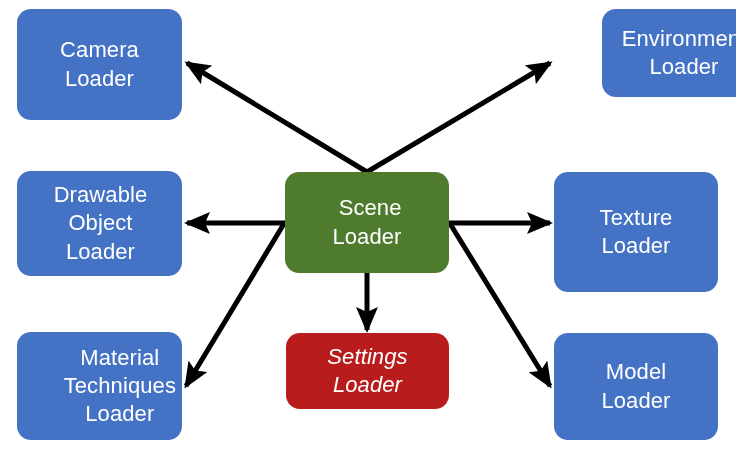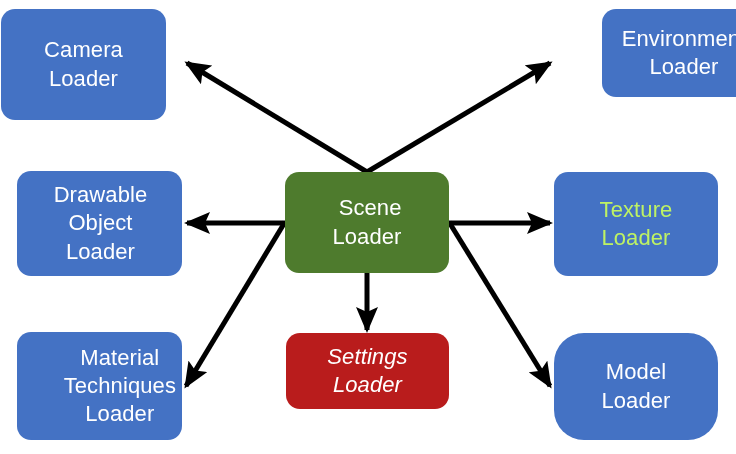--- a/index.html
+++ b/index.html
@@ -57,55 +57,55 @@
         <line x1="367" y1="172" x2="187" y2="63" stroke="#000000" marker-end="url(#arrowhead)"></line>
         <line x1="367" y1="172" x2="550" y2="63" stroke="#000000" marker-end="url(#arrowhead)"></line>
         <line x1="285" y1="223" x2="187" y2="223" stroke="#000000" marker-end="url(#arrowhead)"></line>
         <line x1="449" y1="223" x2="550" y2="223" stroke="#000000" marker-end="url(#arrowhead)"></line>
         <line x1="285" y1="222" x2="186" y2="386" stroke="#000000" marker-end="url(#arrowhead)"></line>
         <line x1="367" y1="273" x2="367" y2="330" stroke="#000000" marker-end="url(#arrowhead)"></line>
         <line x1="449" y1="222" x2="550" y2="386" stroke="#000000" marker-end="url(#arrowhead)"></line>
       </g>
   </svg>
 
-  <div class="node blue" style="left: 1px; top: 9px; width: 165px; height: 111px; background: rgb(68, 114, 196); color: rgb(255, 255, 255);">
+  <div class="node blue" style="left: 17px; top: 9px; width: 165px; height: 111px; background: rgb(68, 114, 196); color: rgb(255, 255, 255);">
     <span class="label">Camera
 Loader</span>
   </div>
 
   <div class="node blue" style="left: 554px; top: 9px; width: 164px; height: 88px; background: rgb(68, 114, 196); color: rgb(255, 255, 255); margin-left: 48px;">
     <span class="label">Environment
 Loader</span>
   </div>
 
   <div class="node blue" style="left: 17px; top: 171px; width: 165px; height: 105px; background: rgb(68, 114, 196); color: rgb(255, 255, 255); padding-left: 8px;">
     <span class="label">Drawable
 Object
 Loader</span>
   </div>
 
   <div class="node green" style="left: 285px; top: 172px; width: 164px; height: 101px; background: rgb(78, 123, 45); color: rgb(255, 255, 255);">
     <span class="label">Scene
 Loader</span>
   </div>
 
-  <div class="node blue" style="left: 554px; top: 172px; width: 164px; height: 104px; background: rgb(68, 114, 196); color: #bef264;">
+  <div class="node blue" style="left: 554px; top: 172px; width: 164px; height: 120px; background: rgb(68, 114, 196); color: #ffffff;">
     <span class="label">Texture
 Loader</span>
   </div>
 
   <div class="node blue" style="left: 17px; top: 332px; width: 165px; height: 108px; background: rgb(68, 114, 196); color: rgb(255, 255, 255); justify-content: flex-end;">
     <span class="label">Material
 Techniques
 Loader</span>
   </div>
 
   <div class="node blue" style="left: 286px; top: 333px; width: 163px; height: 76px; background: #b91c1c; color: rgb(255, 255, 255); font-style: italic;">
     <span class="label">Settings
 Loader</span>
   </div>
 
-  <div class="node blue" style="left: 554px; top: 333px; width: 164px; height: 107px; background: rgb(68, 114, 196); color: rgb(255, 255, 255); border-radius: 30px;">
+  <div class="node blue" style="left: 554px; top: 333px; width: 164px; height: 107px; background: rgb(68, 114, 196); color: rgb(255, 255, 255);">
     <span class="label">Model
 Loader</span>
   </div>
 
 </div>
 
 </body></html>

